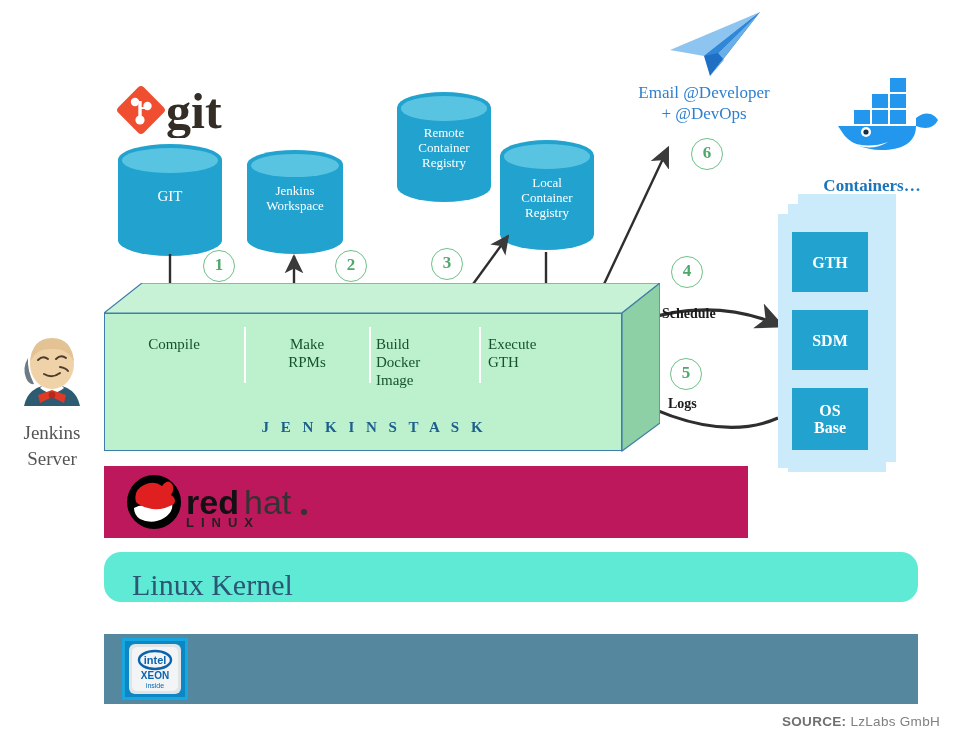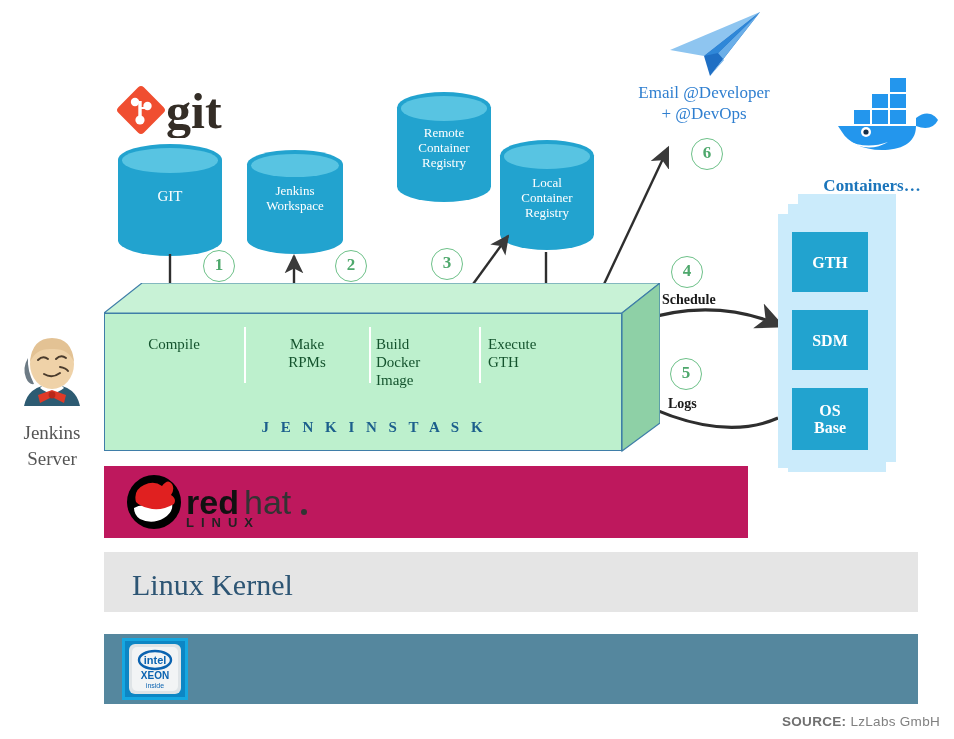--- a/index.html
+++ b/index.html
@@ -170,21 +170,21 @@
 
   <line x1="546" y1="252" x2="546" y2="368" stroke="#2e2e2e" stroke-width="2.4" marker-end="url(#ah)"></line>
 
   <line x1="574" y1="348" x2="668" y2="148" stroke="#2e2e2e" stroke-width="2.4" marker-end="url(#ahb)"></line>
 
   <path d="M636 322 Q712 296 782 326" fill="none" stroke="#2e2e2e" stroke-width="3.2" marker-end="url(#ahb)"></path>
 
   <path d="M778 418 Q710 448 602 382" fill="none" stroke="#2e2e2e" stroke-width="3.2" marker-end="url(#ahb)"></path>
 </svg>
 
-<div class="flowlabel" style="left:662px;top:292px;">Schedule</div>
+<div class="flowlabel" style="left:662px;top:306px;">Schedule</div>
 <div class="flowlabel" style="left:668px;top:396px;">Logs</div>
 
 <div id="jenkins-box">
   <svg class="box-top" width="556" height="175" viewBox="0 0 556 175">
 
     <polygon points="0,30 38,0 556,0 518,30" fill="#c8f2d6" stroke="#3f7ea8" stroke-width="1.2"></polygon>
 
     <polygon points="518,30 556,0 556,140 518,168" fill="#8ed0a6" stroke="#3f7ea8" stroke-width="1.2"></polygon>
   </svg>
   <div class="box-front"></div>
@@ -248,21 +248,21 @@
       <path d="M8 34 q6 -4 16 -2 q12 3 22 -4 q2 10 -8 16 q-12 7 -24 1 q-6 -4 -6 -11 Z" fill="#ffffff"></path>
       <path d="M10 28 q-3 -12 8 -17 q10 -5 18 1 q6 -8 10 -2 q3 5 -1 11 q6 4 3 9 q-14 8 -26 4 q-8 -2 -12 -6 Z" fill="#e02020"></path>
       <text x="60" y="40" font-family="Liberation Sans, sans-serif" font-size="34" font-weight="bold" fill="#111111">red</text>
       <text x="118" y="40" font-family="Liberation Sans, sans-serif" font-size="34" fill="#333333">hat</text>
       <circle cx="178" cy="38" r="3" fill="#333333"></circle>
       <text x="60" y="53" font-family="Liberation Sans, sans-serif" font-size="13" font-weight="bold" letter-spacing="7" fill="#222222">LINUX</text>
     </svg>
   </div>
 </div>
 
-<div class="stackbar" style="left:104px;top:552px;width:814px;height:60px;background:#e5e5e5;">
+<div class="stackbar" style="left:104px;top:552px;width:814px;height:50px;background:#5eead4;border-radius:17px;">
   <div class="stack-label" style="left:28px;top:16px;">Linux Kernel</div>
 </div>
 
 <div class="stackbar" style="left:104px;top:634px;width:814px;height:70px;background:#55879e;">
   <div class="abs nosel" style="left:18px;top:4px;width:66px;height:62px;">
     <svg width="66" height="62" viewBox="0 0 66 62">
       <rect x="0" y="0" width="66" height="62" fill="#16a7e0"></rect>
       <rect x="3" y="3" width="60" height="56" fill="#0d86c4"></rect>
       <rect x="7" y="6" width="52" height="50" rx="6" fill="#dfe4e7"></rect>
       <rect x="10" y="9" width="46" height="44" rx="5" fill="#f2f4f5"></rect>

